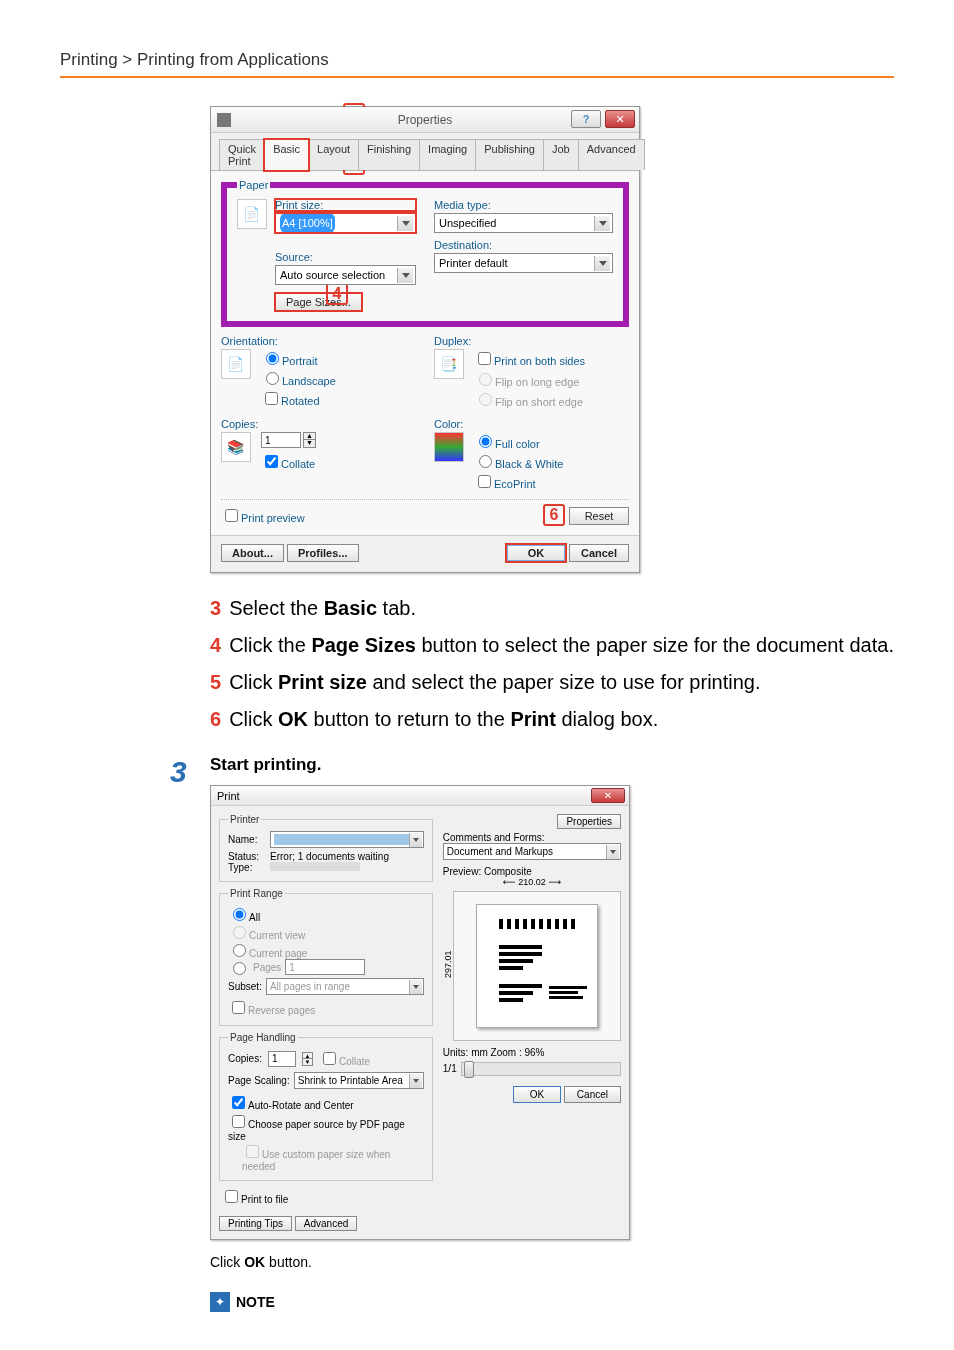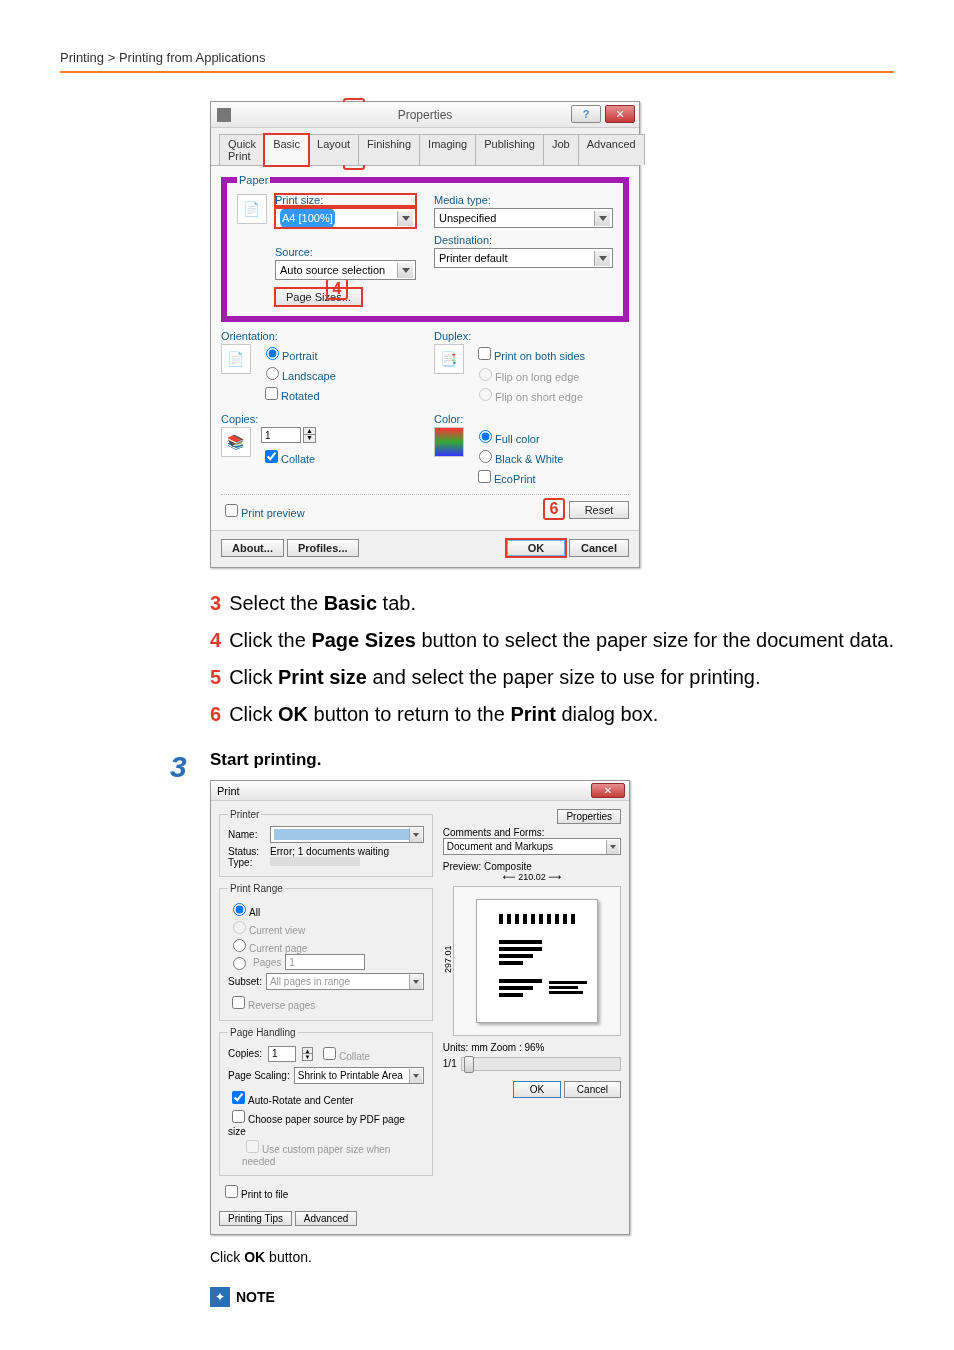--- a/index.html
+++ b/index.html
@@ -8,21 +8,21 @@
     font-family: Arial, sans-serif;
     font-size: 14px;
     color: #000;
     background: #fff;
     width: 954px;
   }
   .page {
     padding: 50px 60px 60px 60px;
   }
   .header-bar {
-    font-size: 13px;
+    font-size: 17px;
     color: #333;
     padding-bottom: 6px;
     border-bottom: 2px solid #f57c1f;
     margin-bottom: 28px;
   }
   .content-indent { margin-left: 150px; }
 
   
   .win-dialog {
     width: 430px;
@@ -433,21 +433,21 @@
               <div>
                 <label class="rad-lbl"><input type="radio" class="rad" checked="" style=""><span>Full color</span></label>
                 <label class="rad-lbl"><input type="radio" class="rad" style=""><span>Black &amp; White</span></label>
                 <label class="rad-lbl"><input type="checkbox" class="chk" style=""><span>EcoPrint</span></label>
               </div>
             </div>
           </div>
         </div>
 
         <hr class="section-hr">
-        <div style="display:flex; justify-content:space-between; align-items:flex-start;">
+        <div style="display:flex; justify-content:space-between; align-items:center;">
           <label style="color:#0f5b8e;"><input type="checkbox" class="chk" style=""><span>Print preview</span></label>
           <div style="position:relative;">
             <div class="callout" style="left:-26px; top:-3px;">6</div>
             <span class="btn">Reset</span>
           </div>
         </div>
       </div>
 
       <div class="dialog-footer" style="display:flex; justify-content:space-between; align-items:center;">
         <div>

